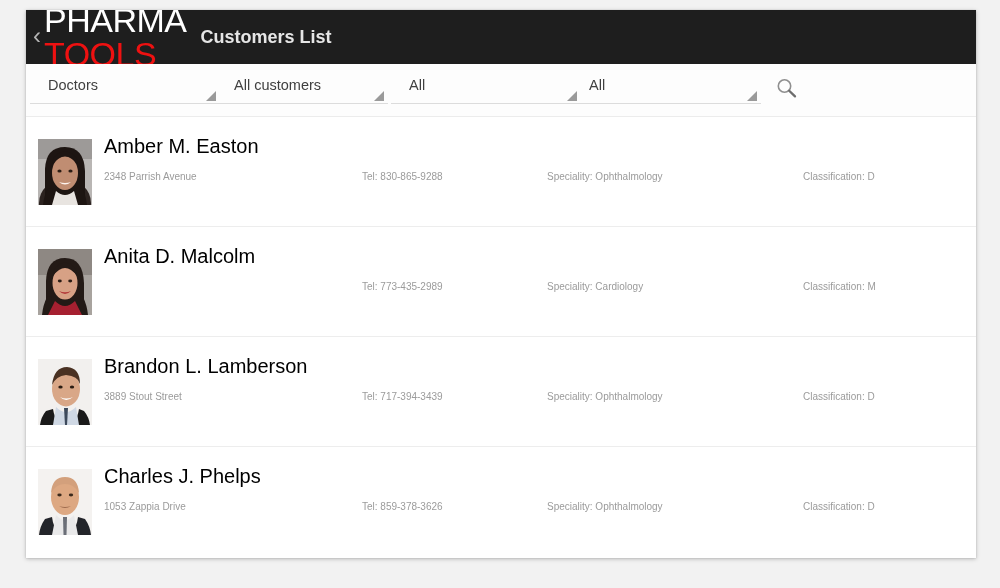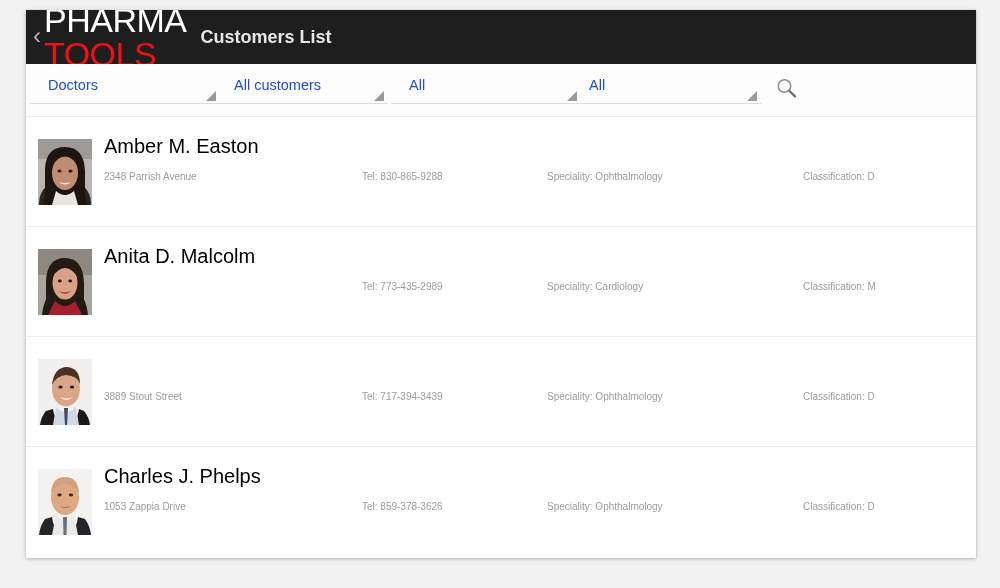--- a/index.html
+++ b/index.html
@@ -79,21 +79,21 @@
     top: 10px;
     height: 30px;
     border-bottom: 1px solid #dcdcdc;
     box-sizing: border-box;
   }
   .filter .flabel {
     position: absolute;
     left: 18px;
     top: 3px;
     font-size: 14.5px;
-    color: #1d4ed8;
+    color: #404040;
     white-space: nowrap;
   }
   .caret {
     position: absolute;
     right: 4px;
     bottom: 2px;
     width: 0;
     height: 0;
     border-left: 10px solid transparent;
     border-bottom: 10px solid #9a9a9a;
@@ -253,20 +253,21 @@
           <path d="M14 26 Q16 8 29 8 Q42 9 42 25 Q40 17 28 16 Q18 17 14 26 Z" fill="#4a3122"></path>
           <ellipse cx="22.5" cy="28" rx="2.2" ry="1.5" fill="#2b1d13"></ellipse>
           <ellipse cx="34" cy="28" rx="2.2" ry="1.5" fill="#2b1d13"></ellipse>
           <path d="M22 38 Q28 44 35 38 Q28 41 22 38 Z" fill="#ffffff"></path>
           <path d="M8 52 Q3 58 2 66 L22 66 Q16 58 15 50 Z" fill="#1a1a1a"></path>
           <path d="M46 52 Q51 58 52 66 L34 66 Q40 58 41 50 Z" fill="#1a1a1a"></path>
           <path d="M18 48 Q28 58 38 48 L41 66 L15 66 Z" fill="#cfd8e4"></path>
           <path d="M26 49 L30 49 L29 66 L27 66 Z" fill="#3d4a5c"></path>
         </svg>
       </div>
+      <div class="cust-name">Brandon L. Lamberson</div>
       <div class="field f-address">3889 Stout Street</div>
       <div class="field f-tel">Tel: 717-394-3439</div>
       <div class="field f-spec">Speciality: Ophthalmology</div>
       <div class="field f-class">Classification: D</div>
     </div>
 
     <div class="row">
       <div class="avatar">
         <svg width="54" height="66" viewBox="0 0 54 66">
           <rect width="54" height="66" fill="#f4f2f0"></rect>

